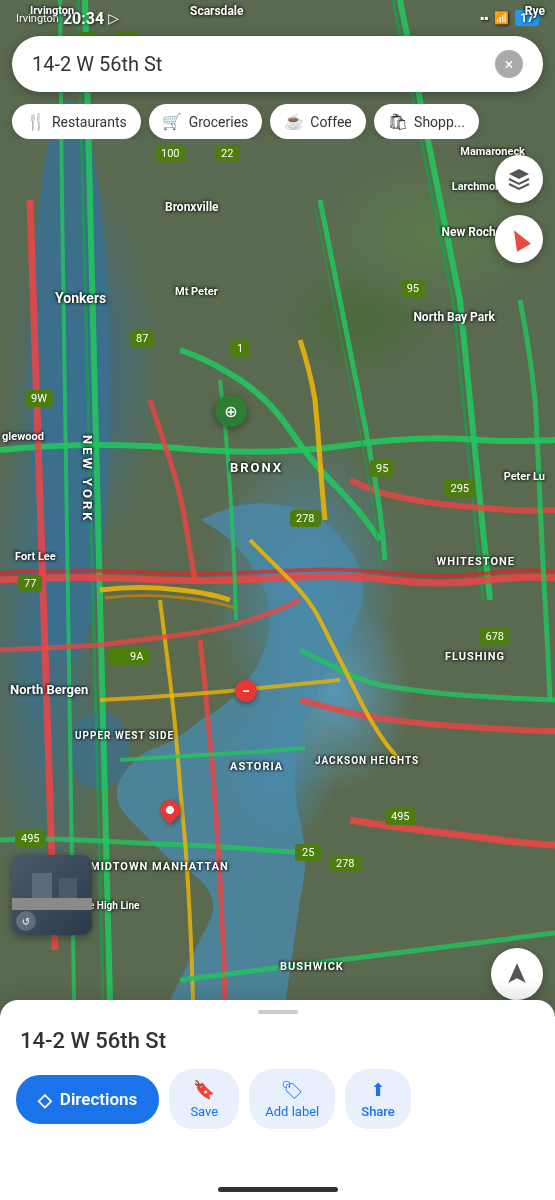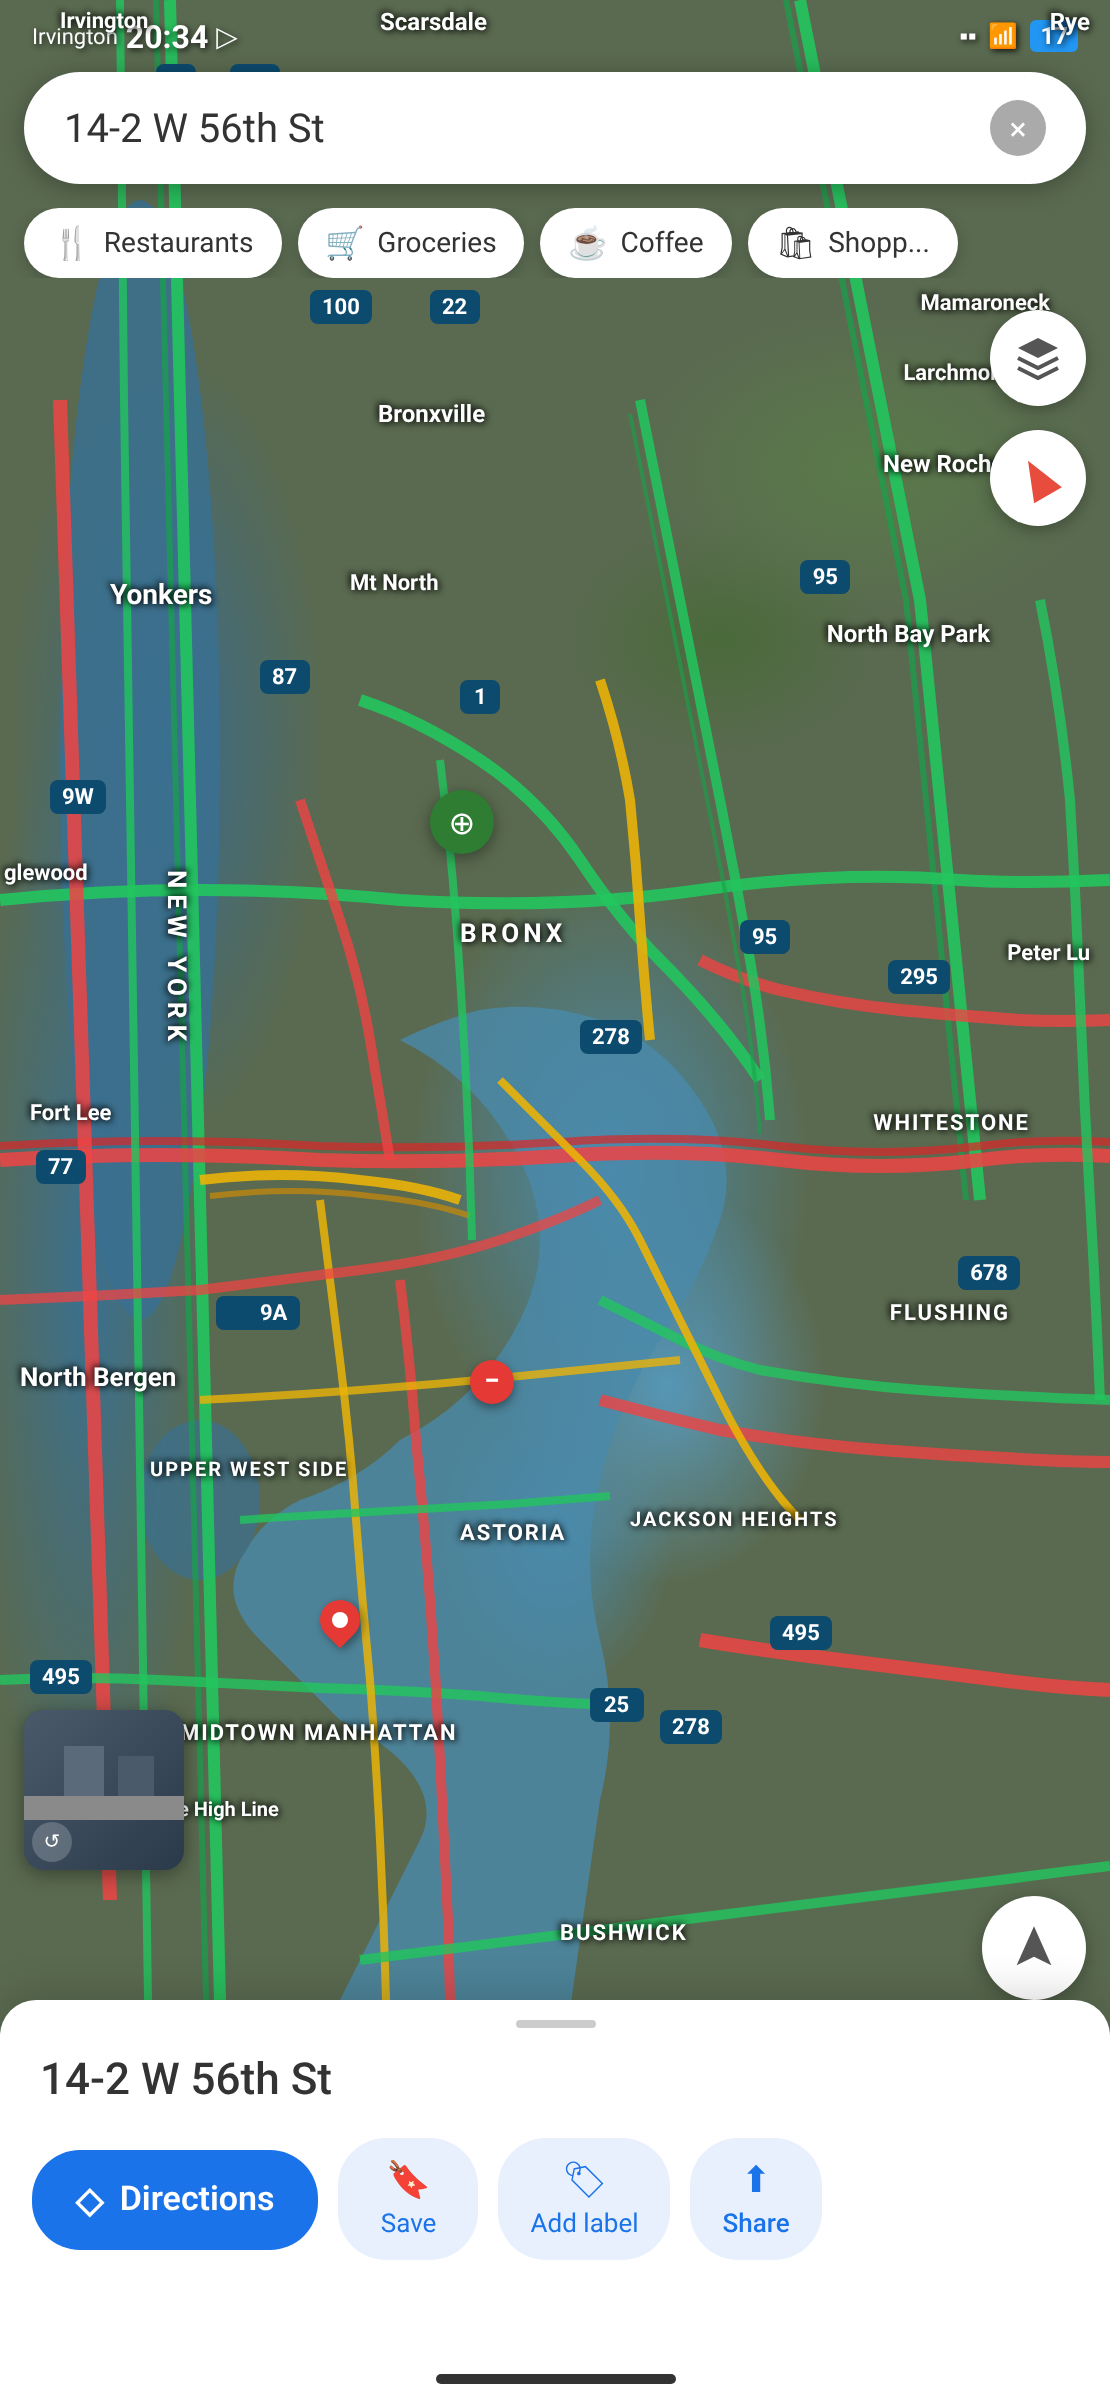--- a/index.html
+++ b/index.html
@@ -454,24 +454,24 @@
       font-weight: 700;
       text-shadow: 1px 1px 3px rgba(0,0,0,0.8), -1px -1px 3px rgba(0,0,0,0.8);
       pointer-events: none;
       white-space: nowrap;
     }
 
     
     .route-pill {
       position: absolute;
       z-index: 145;
-      background: #0c4a6e;
+      background: #4d7c0f;
       color: white;
       font-size: 11px;
-      font-weight: 700;
+      font-weight: 400;
       padding: 2px 6px;
       border-radius: 4px;
     }
 
     
     .places-marker {
       position: absolute;
       z-index: 150;
       width: 32px;
       height: 32px;
@@ -560,24 +560,24 @@
     <path d="M320 200 Q330 250 340 300 Q350 350 360 400 Q368 440 375 480 Q382 520 385 560" stroke="#22c55e" stroke-width="5" fill="none" opacity="0.85"></path>
     <path d="M315 207 Q325 257 335 307 Q345 357 355 407 Q363 447 370 487 Q377 527 380 567" stroke="#16a34a" stroke-width="2" fill="none" opacity="0.6"></path>
 
   </svg>
 
   <div class="map-label" style="top:4px; left:30px; font-size:11px;">Irvington</div>
   <div class="map-label" style="top:4px; left:190px; font-size:12px;text-align:right;">Scarsdale</div>
   <div class="map-label" style="top:4px; right:10px; font-size:12px;">Rye</div>
   <div class="map-label" style="top:145px; right:30px; font-size:11px;">Mamaroneck</div>
   <div class="map-label" style="top:180px; right:50px; font-size:11px;">Larchmont</div>
-  <div class="map-label" style="top:200px; left:165px; font-size:12px;margin-left:24px;">Bronxville</div>
+  <div class="map-label" style="top:200px; left:165px; font-size:12px;">Bronxville</div>
   <div class="map-label" style="top:225px; right:40px; font-size:12px;">New Rochelle</div>
   <div class="map-label" style="top:290px; left:55px; font-size:14px;">Yonkers</div>
-  <div class="map-label" style="top:285px; left:175px; font-size:11px;">Mt North</div>
+  <div class="map-label" style="top:285px; left:175px; font-size:11px;">Mt Peter</div>
   <div class="map-label" style="top:310px; right:60px; font-size:12px;">North Bay Park</div>
   <div class="map-label" style="top:435px; left:80px; font-size:13px; writing-mode:vertical-rl; text-orientation:mixed; letter-spacing:3px;">NEW YORK</div>
   <div class="map-label" style="top:460px; left:230px; font-size:13px; letter-spacing:2px;">BRONX</div>
   <div class="map-label" style="top:550px; left:15px; font-size:11px;">Fort Lee</div>
   <div class="map-label" style="top:555px; right:40px; font-size:11px; letter-spacing:1px;">WHITESTONE</div>
   <div class="map-label" style="top:650px; right:50px; font-size:11px; letter-spacing:1px;">FLUSHING</div>
   <div class="map-label" style="top:682px; left:10px; font-size:13px;">North Bergen</div>
   <div class="map-label" style="top:730px; left:75px; font-size:10px; letter-spacing:1px;">UPPER WEST SIDE</div>
   <div class="map-label" style="top:760px; left:230px; font-size:11px; letter-spacing:1px;">ASTORIA</div>
   <div class="map-label" style="top:755px; left:315px; font-size:10px; letter-spacing:1px;">JACKSON HEIGHTS</div>

